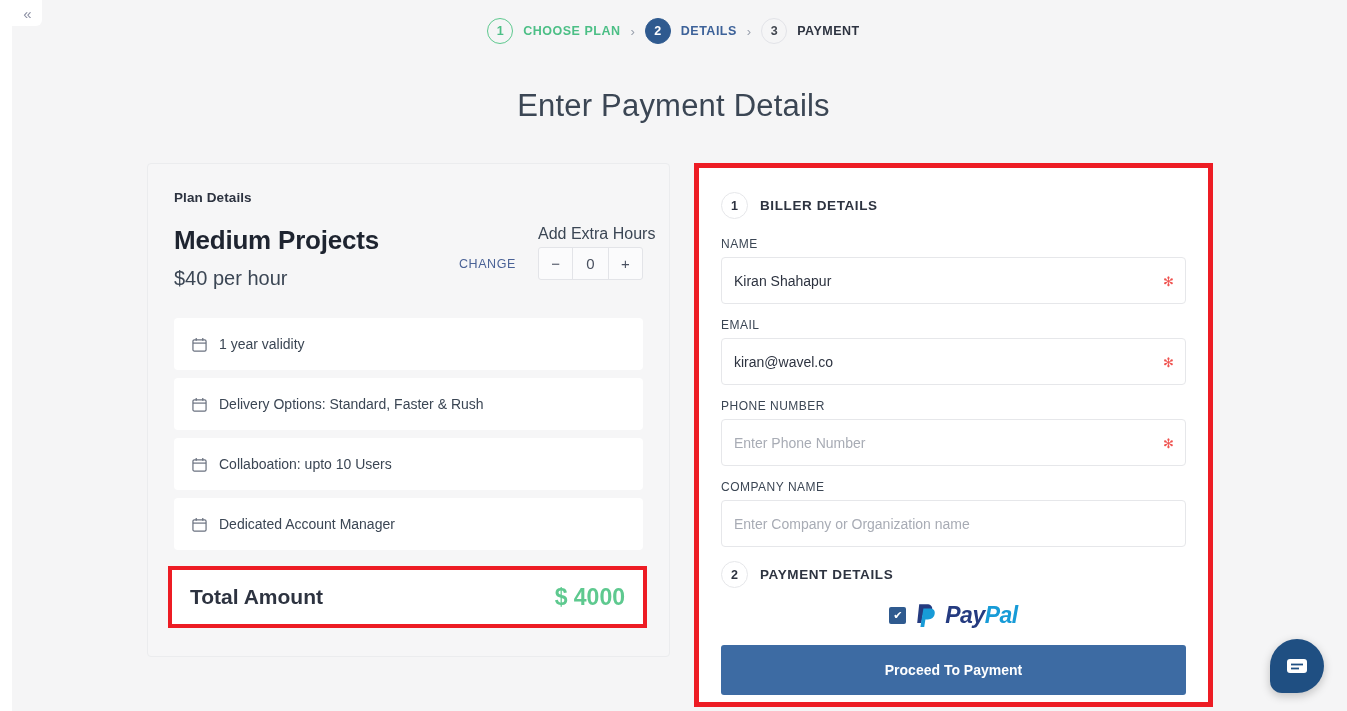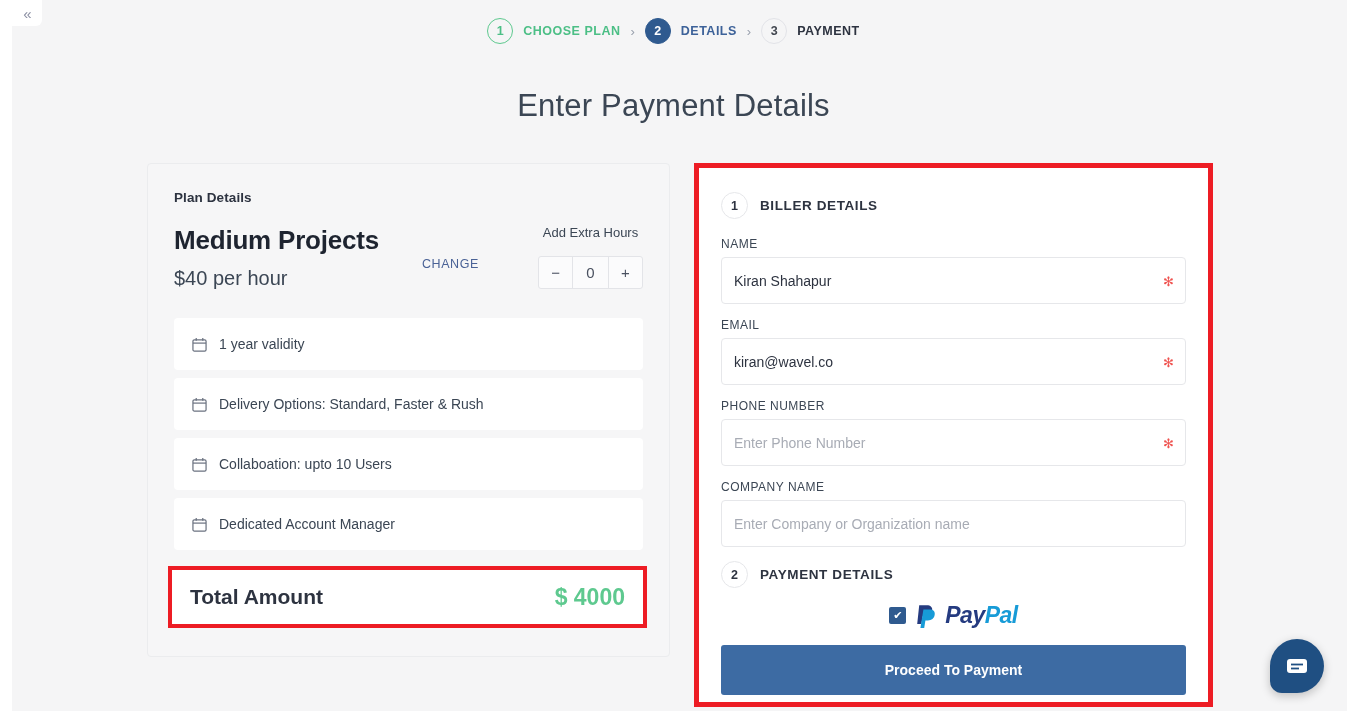--- a/index.html
+++ b/index.html
@@ -71,37 +71,37 @@
     background: #f6f6f7;
     border: 1px solid #ebecee;
     border-radius: 4px;
     padding: 26px 26px 0 26px;
   }
   .plan-details-label {
     font-size: 13.5px; font-weight: 700; color: #2d3340;
     letter-spacing: .1px;
   }
   .plan-head {
-    display: flex; align-items: flex-start; margin-top: 20px; gap: 37px;
+    display: flex; align-items: flex-start; margin-top: 20px;
   }
   .plan-head-left { flex: 1; }
   .plan-name {
     font-size: 26px; font-weight: 700; color: #1e2430; letter-spacing: -.2px;
   }
   .plan-price {
     font-size: 20px; font-weight: 400; color: #3b4654; margin-top: 11px;
   }
   .change-link {
     font-size: 12.5px; font-weight: 400; color: #4a6296;
     letter-spacing: .6px; cursor: pointer;
     margin-top: 32px; margin-right: 22px;
   }
   .extra-hours { width: 105px; text-align: center; }
   .extra-hours-label {
-    font-size: 13px; color: #3b4654; white-space: nowrap; margin-bottom: 16px;
+    font-size: 16px; color: #3b4654; white-space: nowrap; margin-bottom: 4px;
   }
   .stepper-ctl {
     display: flex; border: 1px solid #e3e4e8; border-radius: 3px;
     background: #fbfbfc; overflow: hidden; height: 33px;
   }
   .stepper-ctl > div {
     display: flex; align-items: center; justify-content: center;
     font-size: 15px; color: #4a5160;
   }
   .stp-minus, .stp-plus { width: 34px; cursor: pointer; }
@@ -168,21 +168,21 @@
   .pay-head { margin-top: 14px; margin-bottom: 4px; }
   .paypal-wrap {
     display: flex; align-items: center; justify-content: center;
     gap: 9px; margin: 14px 0 16px 0;
   }
   .pp-check {
     width: 17px; height: 17px; border-radius: 2px; background: #2f5a8f;
     display: flex; align-items: center; justify-content: center;
     color: #fff; font-size: 11px; line-height: 1; cursor: pointer;
   }
-  .pp-logo { display: flex; align-items: flex-end; gap: 6px; }
+  .pp-logo { display: flex; align-items: flex-start; gap: 6px; }
   .pp-word { font-size: 23px; font-weight: 700; letter-spacing: -.5px; font-style: italic; }
   .pp-pay { color: #253b80; }
   .pp-pal { color: #179bd7; }
   .proceed-btn {
     width: 100%; height: 50px; background: #3d6ba3; color: #ffffff;
     border: none; border-radius: 3px; cursor: pointer;
     font-size: 14px; font-weight: 700; font-family: "Liberation Sans", sans-serif;
     display: flex; align-items: center; justify-content: center;
   }
 

